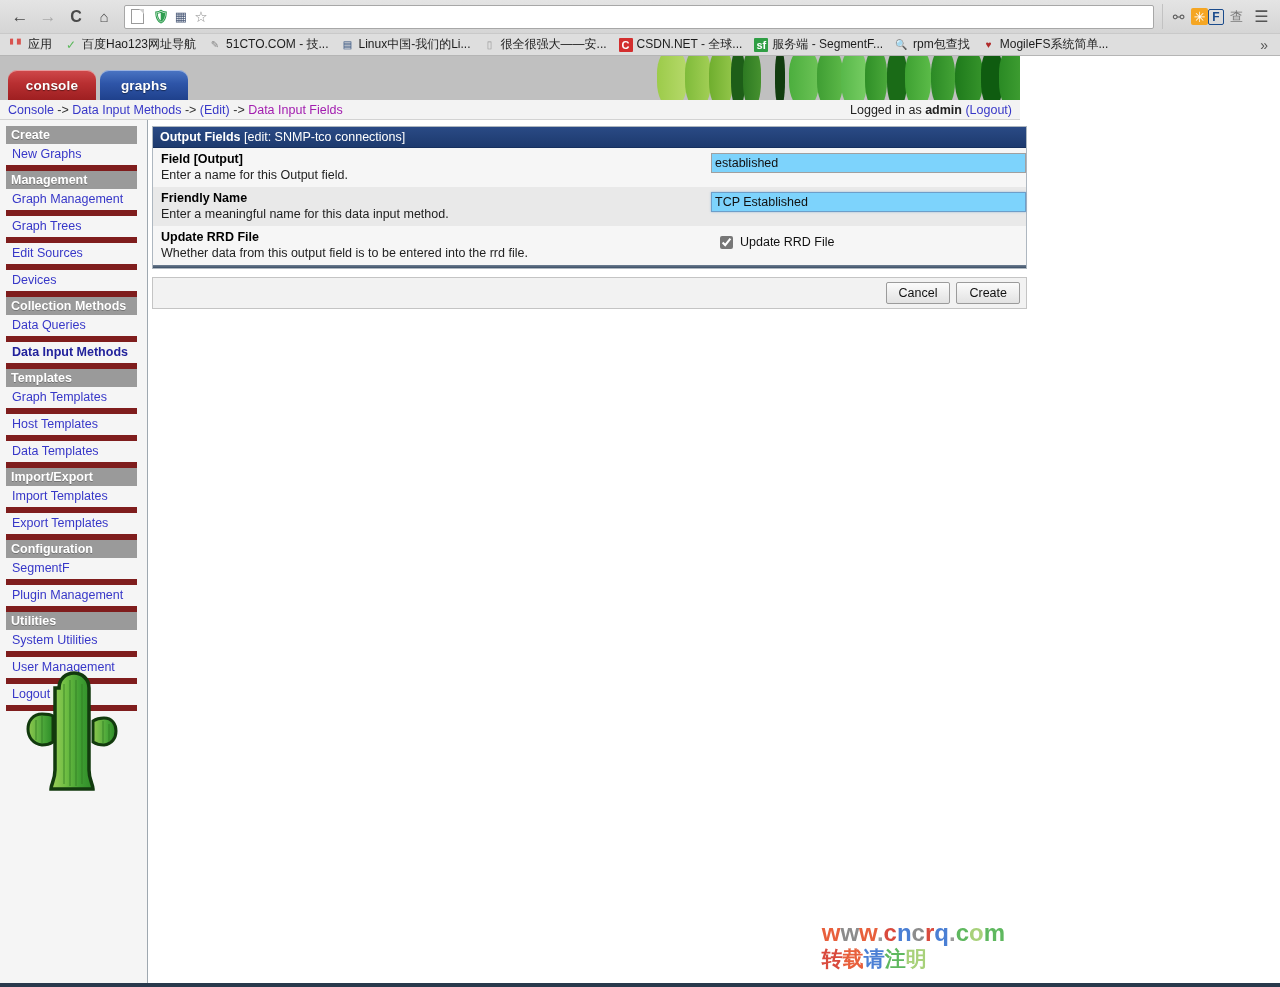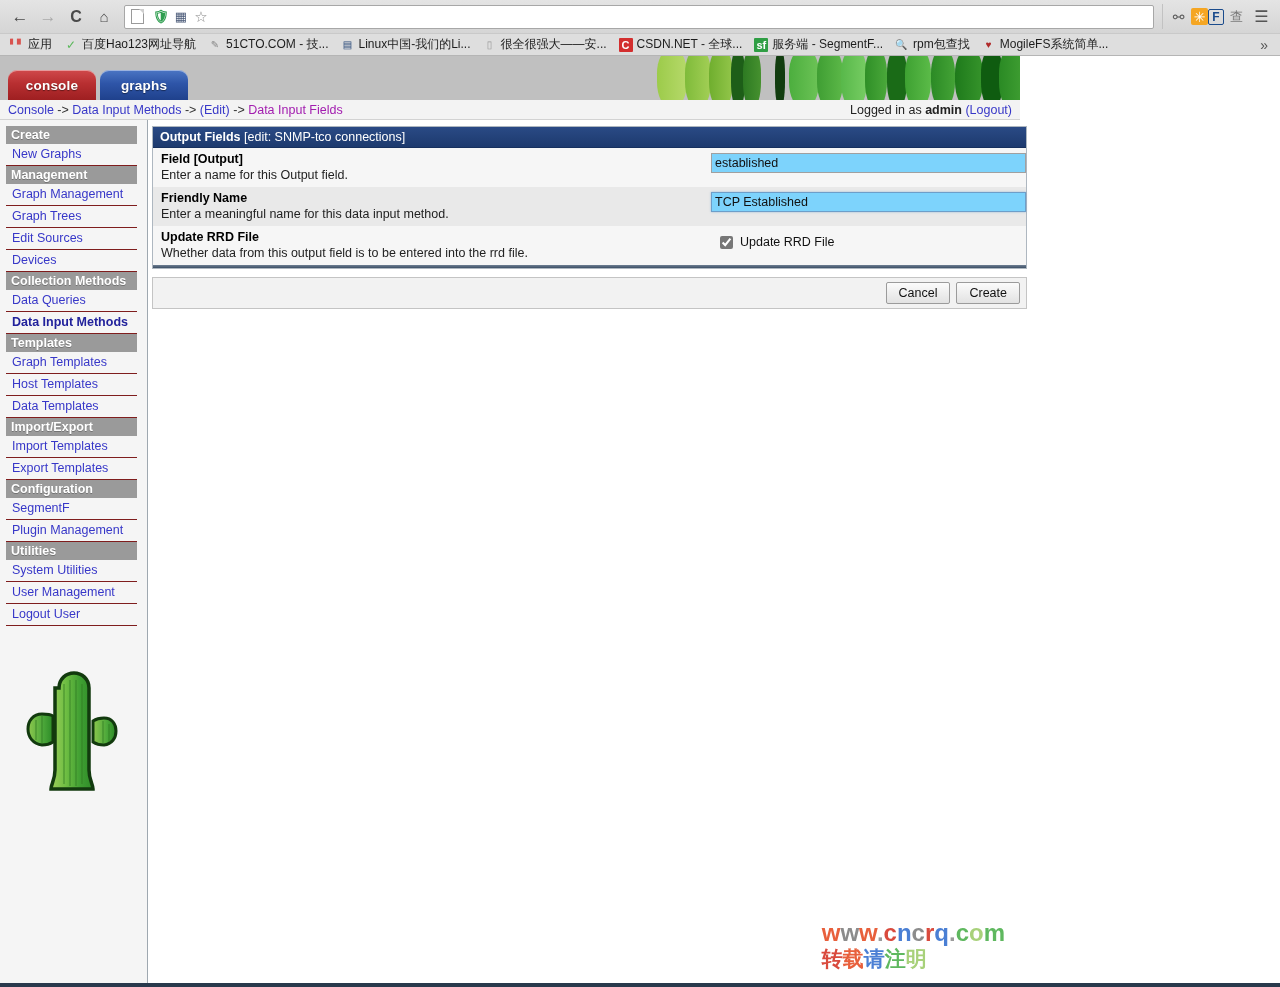--- a/index.html
+++ b/index.html
@@ -230,21 +230,21 @@
     margin-bottom: 0px;
     text-shadow: 0 1px 0 rgba(0,0,0,0.25);
     width: 131px;
   }
   .nav-link {
     display: block;
     font-size: 12.5px;
     color: #3737c8;
     text-decoration: none;
     padding: 3px 5px 3px 6px;
-    border-bottom: 1px solid #7f1d1d;
+    border-bottom: 6px solid #7f1d1d;
     width: 131px;
     line-height: 15px;
   }
   .nav-link.active {
     color: #22229c;
     font-weight: bold;
   }
   #cactus {
     position: absolute;
     left: 16px;

